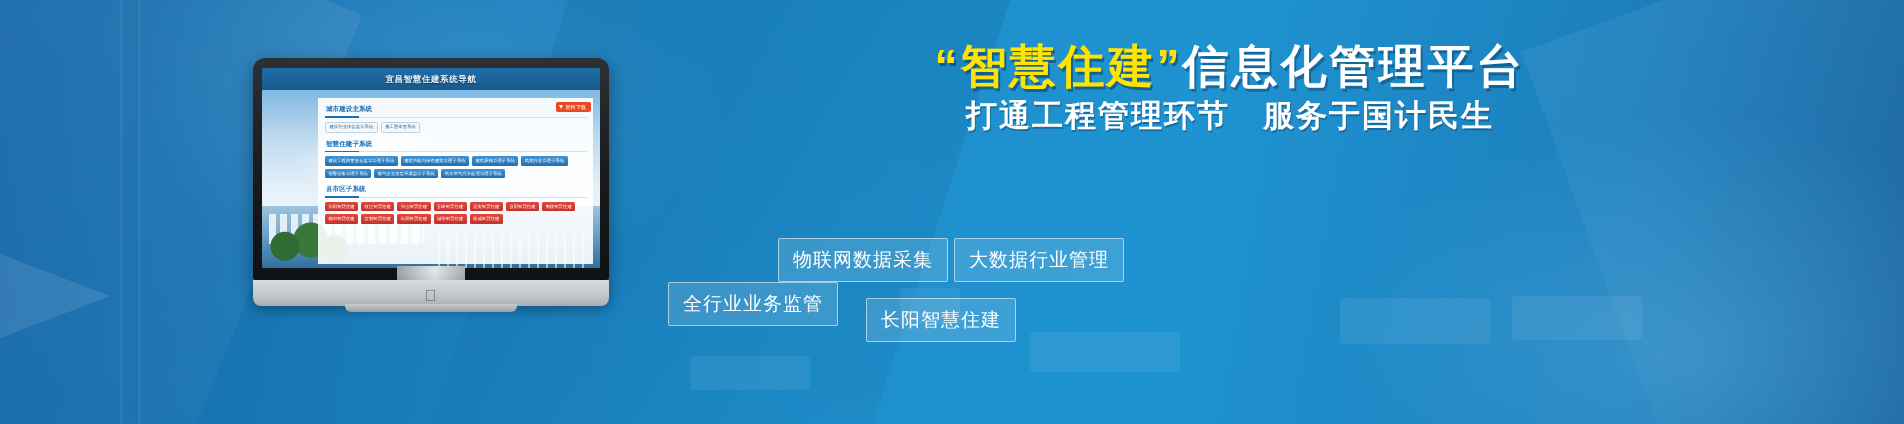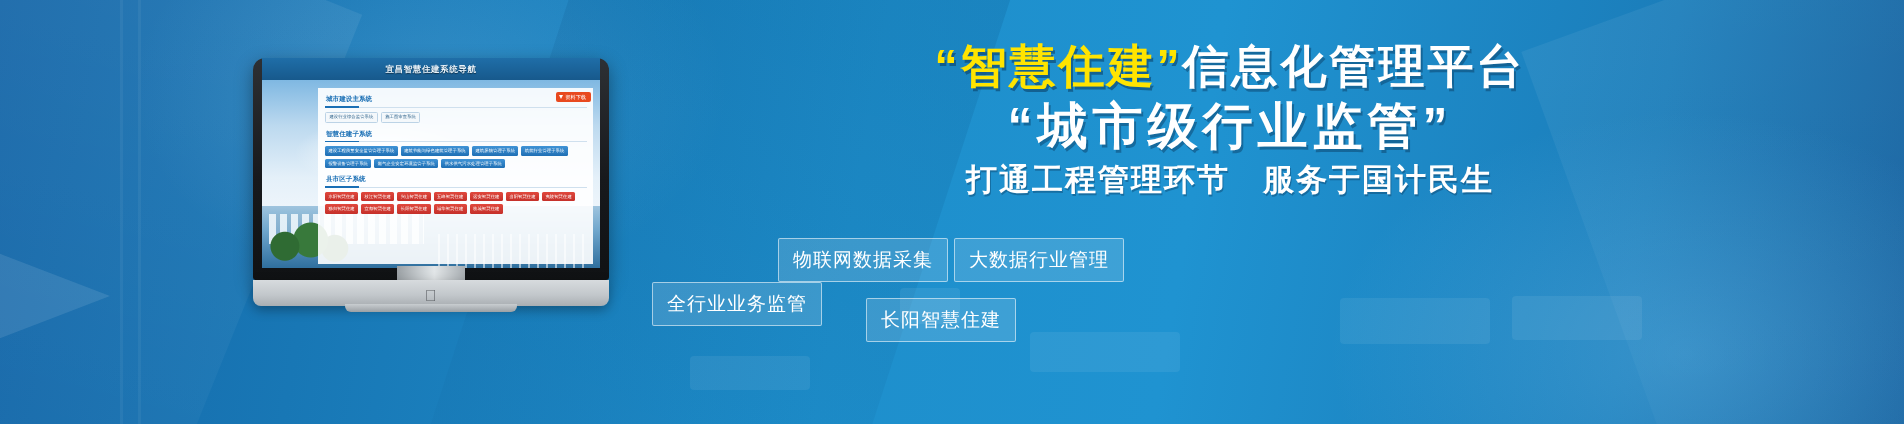--- a/index.html
+++ b/index.html
@@ -45,21 +45,21 @@
   }
   .softbox { position:absolute; border-radius:4px; background:rgba(255,255,255,.07); }
 
   
   .monitor { position:absolute; left:253px; top:58px; width:356px; height:248px; }
   .screen-shell {
     position:absolute; left:0; top:0; width:356px; height:222px;
     background:linear-gradient(180deg,#2d3034 0%,#17191c 55%,#101214 100%);
     border-radius:12px 12px 3px 3px;
     box-shadow:0 6px 18px rgba(0,0,0,.38);
-    padding:0 9px 12px 9px;
+    padding:10px 9px 12px 9px;
   }
   .screen {
     position:relative; width:100%; height:100%; overflow:hidden;
     background:linear-gradient(180deg,#cfe4f3 0%,#e8f2fa 42%,#dfeaf4 100%);
   }
   .sky {
     position:absolute; left:0; right:0; top:22px; height:130px;
     background:linear-gradient(180deg,#7fb8e2 0%,#bcd9ef 35%,#e4f0f9 75%,#eef5fb 100%);
   }
   .sky:after{
@@ -161,21 +161,21 @@
   .badges { position:absolute; left:640px; top:232px; width:1180px; height:110px; }
   .badge {
     position:absolute; color:#ffffff; font-size:19px; letter-spacing:1px;
     white-space:nowrap; padding:8px 14px;
     background:rgba(255,255,255,.14);
     border:1px solid rgba(255,255,255,.55);
     border-radius:2px;
   }
   .badge.b1 { left:138px; top:6px; }
   .badge.b2 { left:314px; top:6px; }
-  .badge.b3 { left:12px; top:50px;text-align:center; }
+  .badge.b3 { left:28px; top:50px;text-align:center; }
   .badge.b4 { left:226px; top:66px; }
 </style>
 </head>
 <body>
 
 <div class="banner">
 
   <div class="bg-layer">
     <div class="glow-tl"></div>
     <div class="diag-a"></div>
@@ -250,21 +250,20 @@
     <div class="neck"></div>
     <div class="chin"></div>
     <div class="apple"></div>
     <div class="base"></div>
   </div>
 
   <div class="copy">
     <div class="line1">
       <span class="hl">“智慧住建”</span><span class="wt">信息化管理平台</span>
     </div>
-    <div class="line2">“城市级行业监管”</div>
     <div class="line3">打通工程管理环节　服务于国计民生</div>
   </div>
 
   <div class="badges">
     <div class="badge b1">物联网数据采集</div>
     <div class="badge b2">大数据行业管理</div>
     <div class="badge b3">全行业业务监管</div>
     <div class="badge b4">长阳智慧住建</div>
   </div>
 

